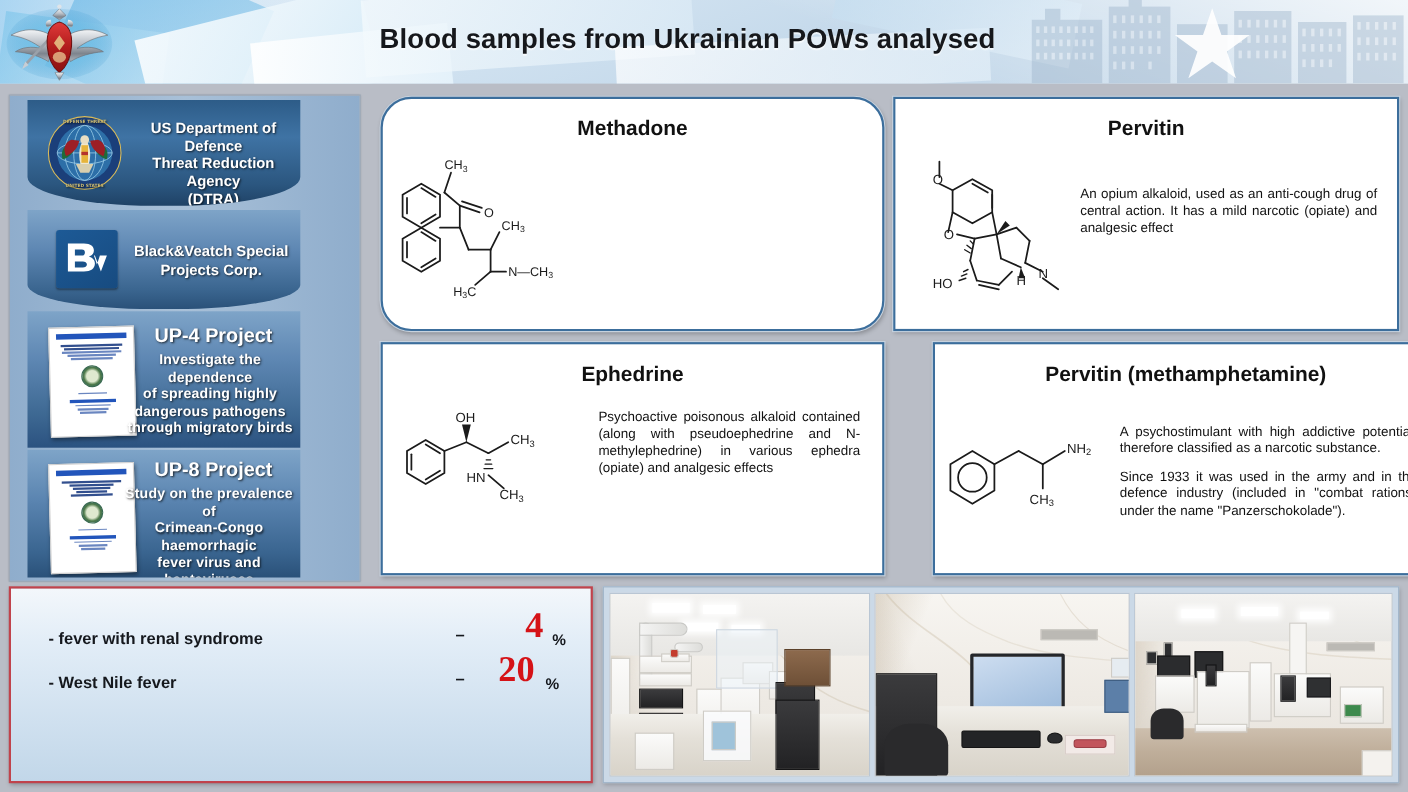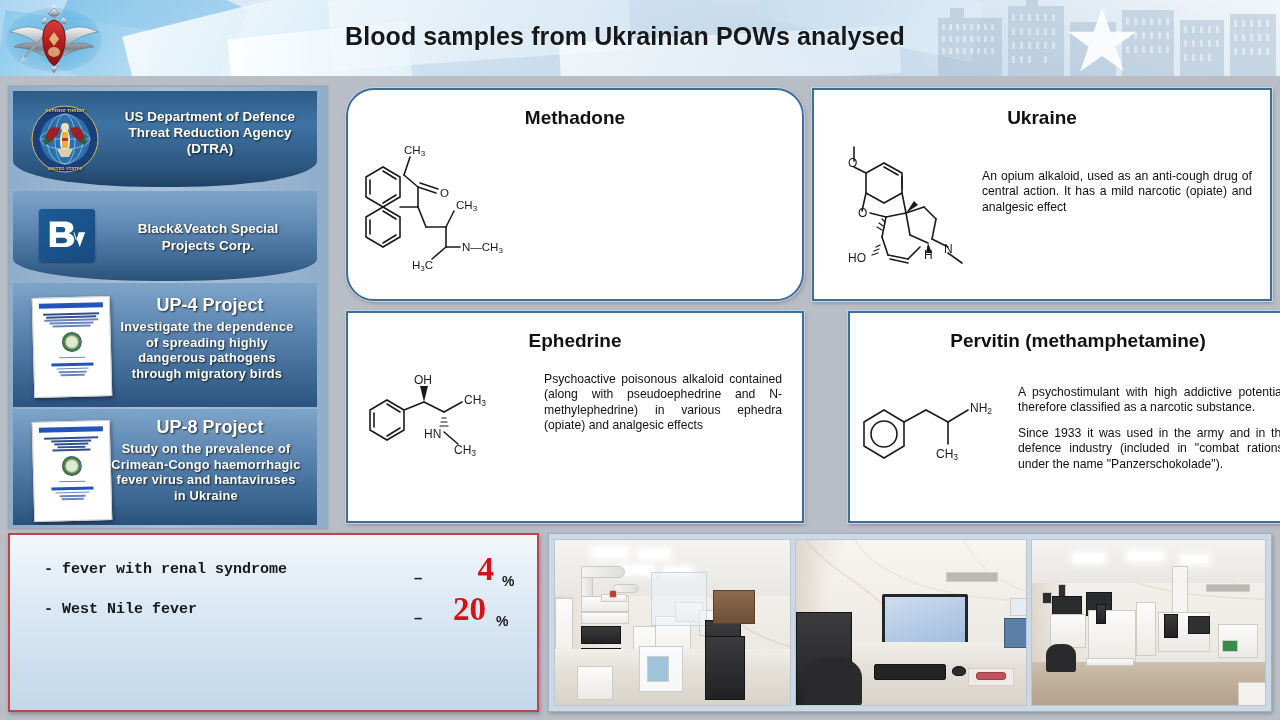--- a/index.html
+++ b/index.html
@@ -48,21 +48,21 @@
 
   
   #sidebar{
     position:absolute; left:8px; top:86px; width:320px; height:443px;
     border:1px solid #9aa7b5;
     background:linear-gradient(90deg,#8fadcc 0%, #a8c0d8 50%, #8fadcc 100%);
     box-shadow:0 0 2px rgba(0,0,0,.25);
     overflow:hidden;
   }
   .band{
-    position:absolute; left:4px; width:304px;
+    position:absolute; left:16px; width:248px;
     color:#fff; text-align:center;
     text-shadow:1px 1px 2px rgba(0,0,0,.75);
     overflow:hidden;
   }
   #band1{ top:4px;  height:96px;
     background:linear-gradient(180deg,#2d5c88 0%,#3f73a4 35%,#2b567f 80%,#1f4266 100%);
     border-radius:0 0 46% 46%/0 0 26px 26px;
   }
   #band2{ top:104px; height:90px;
     background:linear-gradient(180deg,#7ea4c8 0%,#5e87b3 40%,#3b6690 80%,#2a5179 100%);
@@ -142,21 +142,21 @@
   }
   #stats-title{
     text-align:center; font-size:15.3px; font-weight:bold; color:#15181d;
     line-height:21px; margin-top:18px;
   }
   .stat-row{
     position:relative; height:36px; margin-top:4px;
     padding-left:34px; font-size:15px; font-weight:bold; color:#15181d;
   }
   #row-1{ margin-top:25px; }
-  .stat-label{ position:absolute; left:34px; top:1px;font-family:Liberation Mono, monospace; }
+  .stat-label{ position:absolute; left:34px; top:12px; }
   .stat-dash{ position:absolute; left:404px; top:9px; font-size:15px; font-weight:bold; }
   .stat-value{
     position:absolute; top:-9px; text-align:right; width:72px;
     color:#d51217; font-size:33px; font-weight:bold; font-family:"Liberation Serif", serif;
   }
   #val-1{ left:412px; }
   #val-2{ left:404px; }
   .stat-pct{ position:absolute; top:13px; font-size:14px; font-weight:bold; color:#15181d; }
   #pct-1{ left:492px; }
   #pct-2{ left:486px; }
@@ -503,21 +503,21 @@
         <text x="84" y="62">O</text>
         <text x="100" y="74">CH<tspan font-size="8" dy="2">3</tspan></text>
         <text x="106" y="116">N—CH<tspan font-size="8" dy="2">3</tspan></text>
         <text x="56" y="134">H<tspan font-size="8" dy="2">3</tspan><tspan font-size="11.5" dy="-2">C</tspan></text>
       </g>
     </svg>
   </div>
 </div>
 
 <div class="card" id="card-codeine">
-  <div class="card-title">Ukraine</div>
+  <div class="card-title">Pervitin</div>
   <div class="card-body">
     <svg class="mol" width="160" height="150" viewBox="0 0 160 150" style="left:18px;">
       <g stroke="#1b1b1b" stroke-width="1.6" fill="none" stroke-linecap="round">
 
         <line x1="22" y1="12" x2="22" y2="26"></line>
         <line x1="22" y1="32" x2="34" y2="38"></line>
 
         <polygon points="34,38 52,28 70,38 70,58 52,68 34,58"></polygon>
         <line x1="52" y1="32" x2="66" y2="40"></line>
         <line x1="70" y1="42" x2="70" y2="54"></line>

